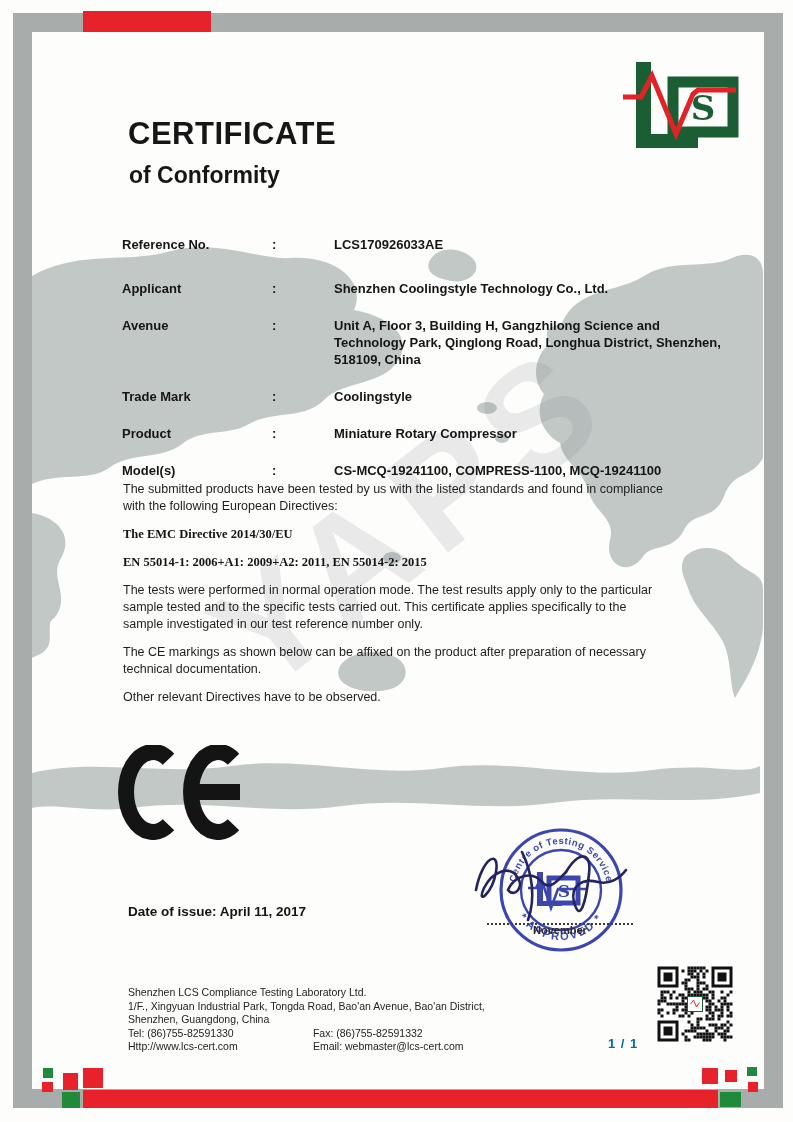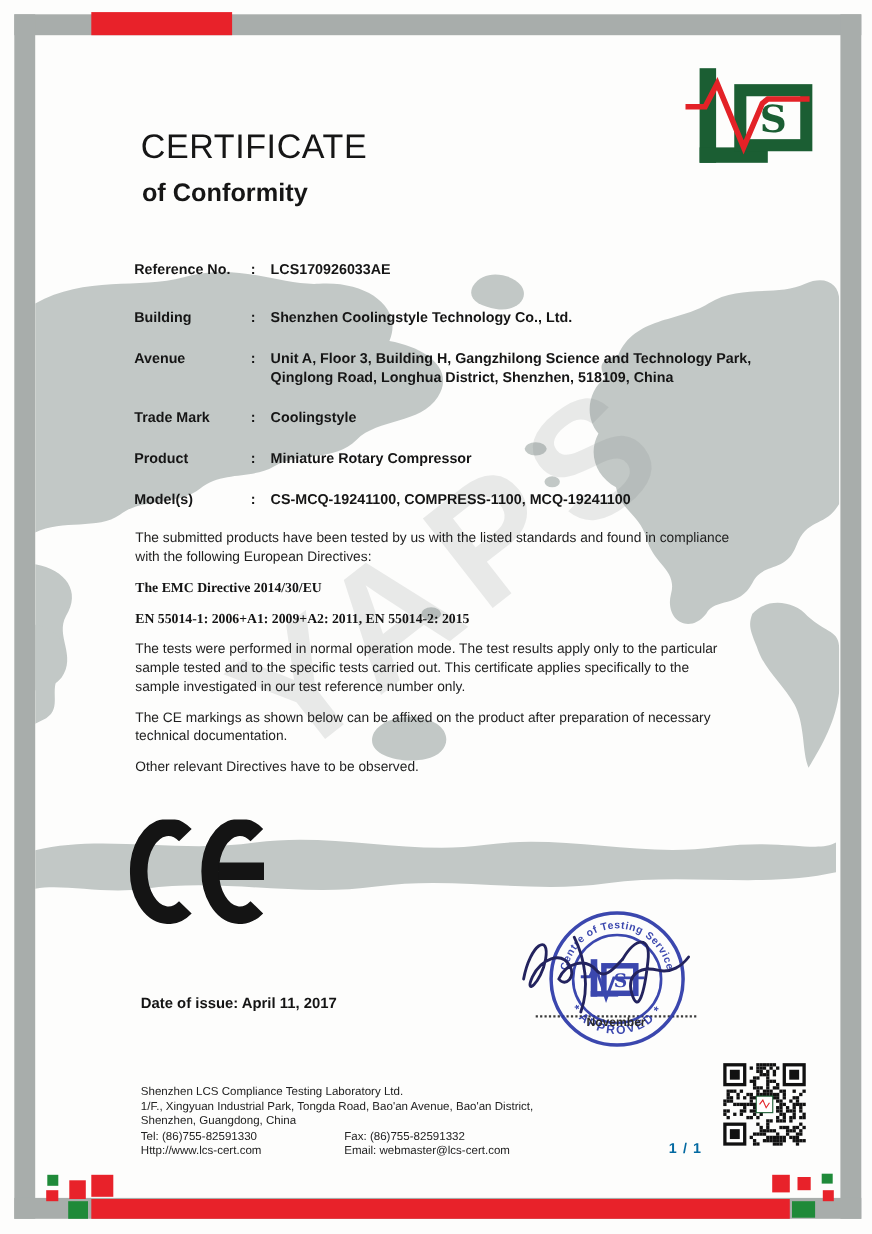--- a/index.html
+++ b/index.html
@@ -12,26 +12,26 @@
   .frame-right{left:764px;top:13px;width:19px;height:1095px;}
   .frame-bottom{left:13px;top:1089px;width:770px;height:19px;}
   .red-top-rect{position:absolute;left:83px;top:11px;width:128px;height:21px;background:#e8222a;}
   
   .map{position:absolute;left:32px;top:228px;z-index:0;pointer-events:none;}
   .watermark{position:absolute;left:185px;top:430px;z-index:1;transform:rotate(-38deg);
              font-size:150px;font-weight:bold;letter-spacing:14px;color:rgba(125,132,130,0.16);
              pointer-events:none;white-space:nowrap;}
   
   .logo{position:absolute;left:623px;top:56px;z-index:2;}
-  .title{position:absolute;left:128px;top:116px;z-index:2;font-size:31px;font-weight:normal;
+  .title{position:absolute;left:128px;top:116px;z-index:2;font-size:31px;font-weight:bold;
          letter-spacing:.5px;color:#161616;}
   .subtitle{position:absolute;left:129px;top:162px;z-index:2;font-size:23px;font-weight:bold;color:#161616;}
   
   .fields{position:absolute;left:122px;top:236px;width:600px;z-index:2;}
-  .field-row{display:flex;font-size:13px;font-weight:bold;line-height:17px;margin-bottom:20px;color:#151515;}
+  .field-row{display:flex;font-size:13px;font-weight:bold;line-height:17px;margin-bottom:20px;color:#151515;gap:44px;}
   .field-row.first{margin-bottom:27px;}
   .f-label{width:106px;flex:0 0 106px;}
   .f-colon{width:18px;flex:0 0 18px;}
   .f-value{max-width:470px;}
   
   .bodytext{position:absolute;left:123px;top:481px;width:546px;z-index:2;font-size:12.5px;
             line-height:17px;color:#1e1e1e;}
   .bodytext p{margin:0 0 11px 0;}
   .bodytext p.strong{font-weight:bold;color:#141414;font-family:Liberation Serif, serif;}
   
@@ -94,21 +94,21 @@
   <div class="title">CERTIFICATE</div>
   <div class="subtitle">of Conformity</div>
 
   <div class="fields">
     <div class="field-row first">
       <span class="f-label">Reference No.</span>
       <span class="f-colon">:</span>
       <span class="f-value">LCS170926033AE</span>
     </div>
     <div class="field-row">
-      <span class="f-label">Building</span>
+      <span class="f-label">Applicant</span>
       <span class="f-colon">:</span>
       <span class="f-value">Shenzhen Coolingstyle Technology Co., Ltd.</span>
     </div>
     <div class="field-row">
       <span class="f-label">Avenue</span>
       <span class="f-colon">:</span>
       <span class="f-value">Unit A, Floor 3, Building H, Gangzhilong Science and Technology Park, Qinglong Road, Longhua District, Shenzhen, 518109, China</span>
     </div>
     <div class="field-row">
       <span class="f-label">Trade Mark</span>

